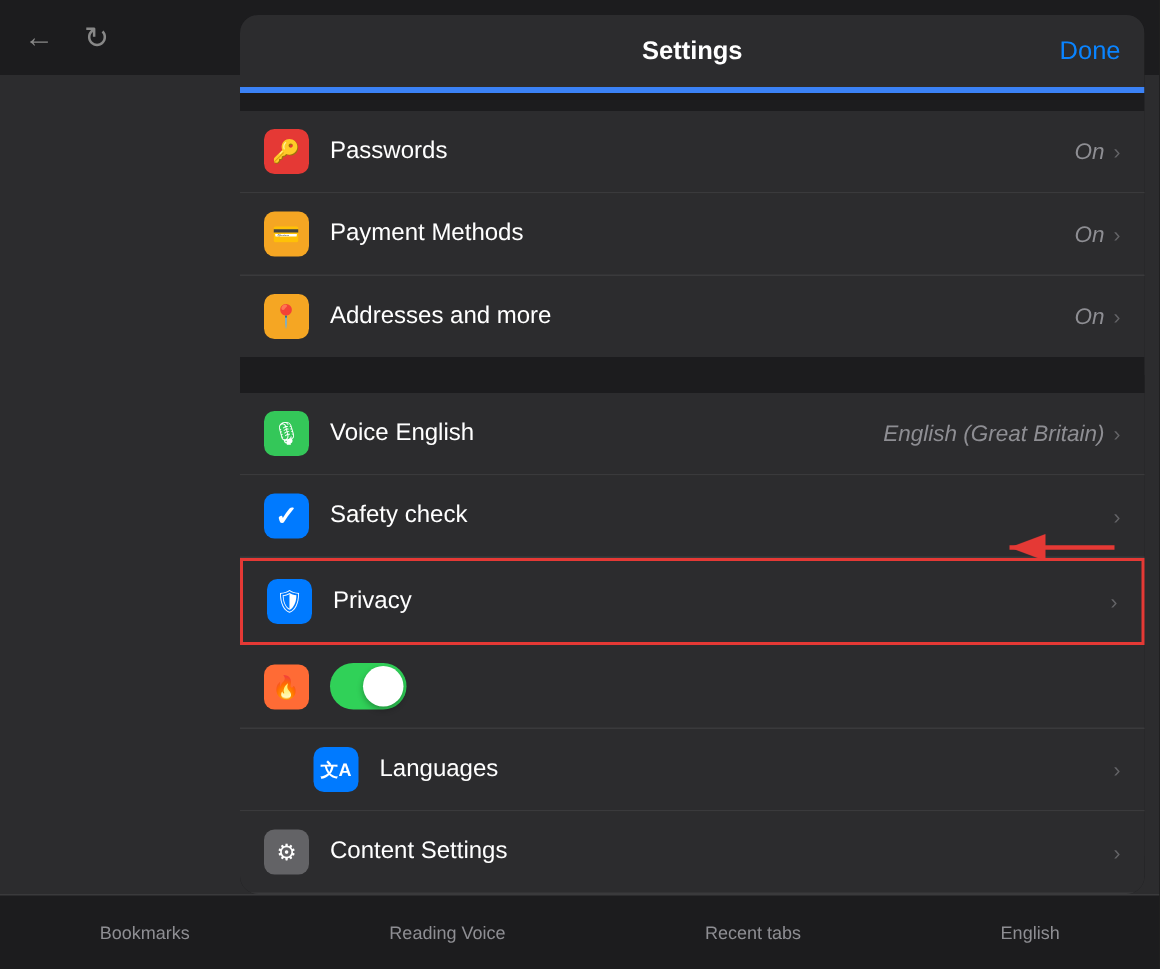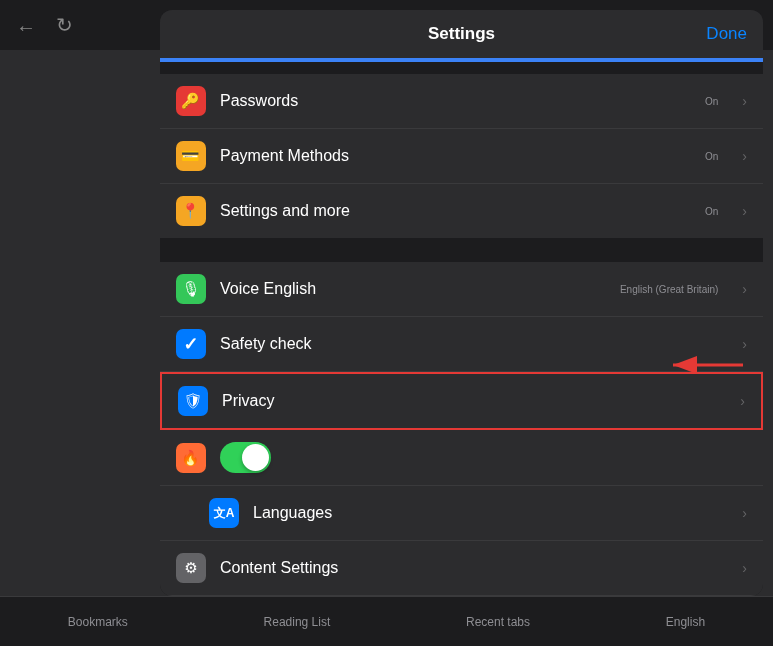--- a/index.html
+++ b/index.html
@@ -131,22 +131,23 @@
     .icon-gray { background: #636366; }
 
     .item-label {
       color: #ffffff;
       font-size: 16px;
       flex: 1;
     }
 
     .item-value {
       color: #8e8e93;
-      font-size: 10px;
-      margin-right: 24px;
+      font-size: 15px;
+      margin-right: 6px;
+      font-style: italic;
     }
 
     .chevron {
       color: #636366;
       font-size: 14px;
     }
 
     
     .toggle {
       width: 51px;
@@ -241,21 +242,21 @@
         <span class="chevron">›</span>
       </div>
       <div class="settings-item">
         <div class="item-icon icon-yellow">💳</div>
         <span class="item-label">Payment Methods</span>
         <span class="item-value">On</span>
         <span class="chevron">›</span>
       </div>
       <div class="settings-item">
         <div class="item-icon icon-orange-loc">📍</div>
-        <span class="item-label">Settings and more</span>
+        <span class="item-label">Addresses and more</span>
         <span class="item-value">On</span>
         <span class="chevron">›</span>
       </div>
     </div>
 
     <div class="section-divider"></div>
 
     <div class="settings-section">
       <div class="settings-item">
         <div class="item-icon icon-green">🎙</div>
@@ -303,16 +304,16 @@
   <defs>
     <marker id="arrowhead" markerWidth="8" markerHeight="6" refX="8" refY="3" orient="auto">
       <polygon points="0 0, 8 3, 0 6" fill="#e53935"></polygon>
     </marker>
   </defs>
   <line x1="90" y1="25" x2="20" y2="25" stroke="#e53935" stroke-width="3" marker-end="url(#arrowhead)"></line>
 </svg>
 
 <div class="bottom-bar">
   <span class="tab-item">Bookmarks</span>
-  <span class="tab-item">Reading List</span>
+  <span class="tab-item">Reading Voice</span>
   <span class="tab-item">Recent tabs</span>
   <span class="tab-item">English</span>
 </div>
 
 </body></html>

